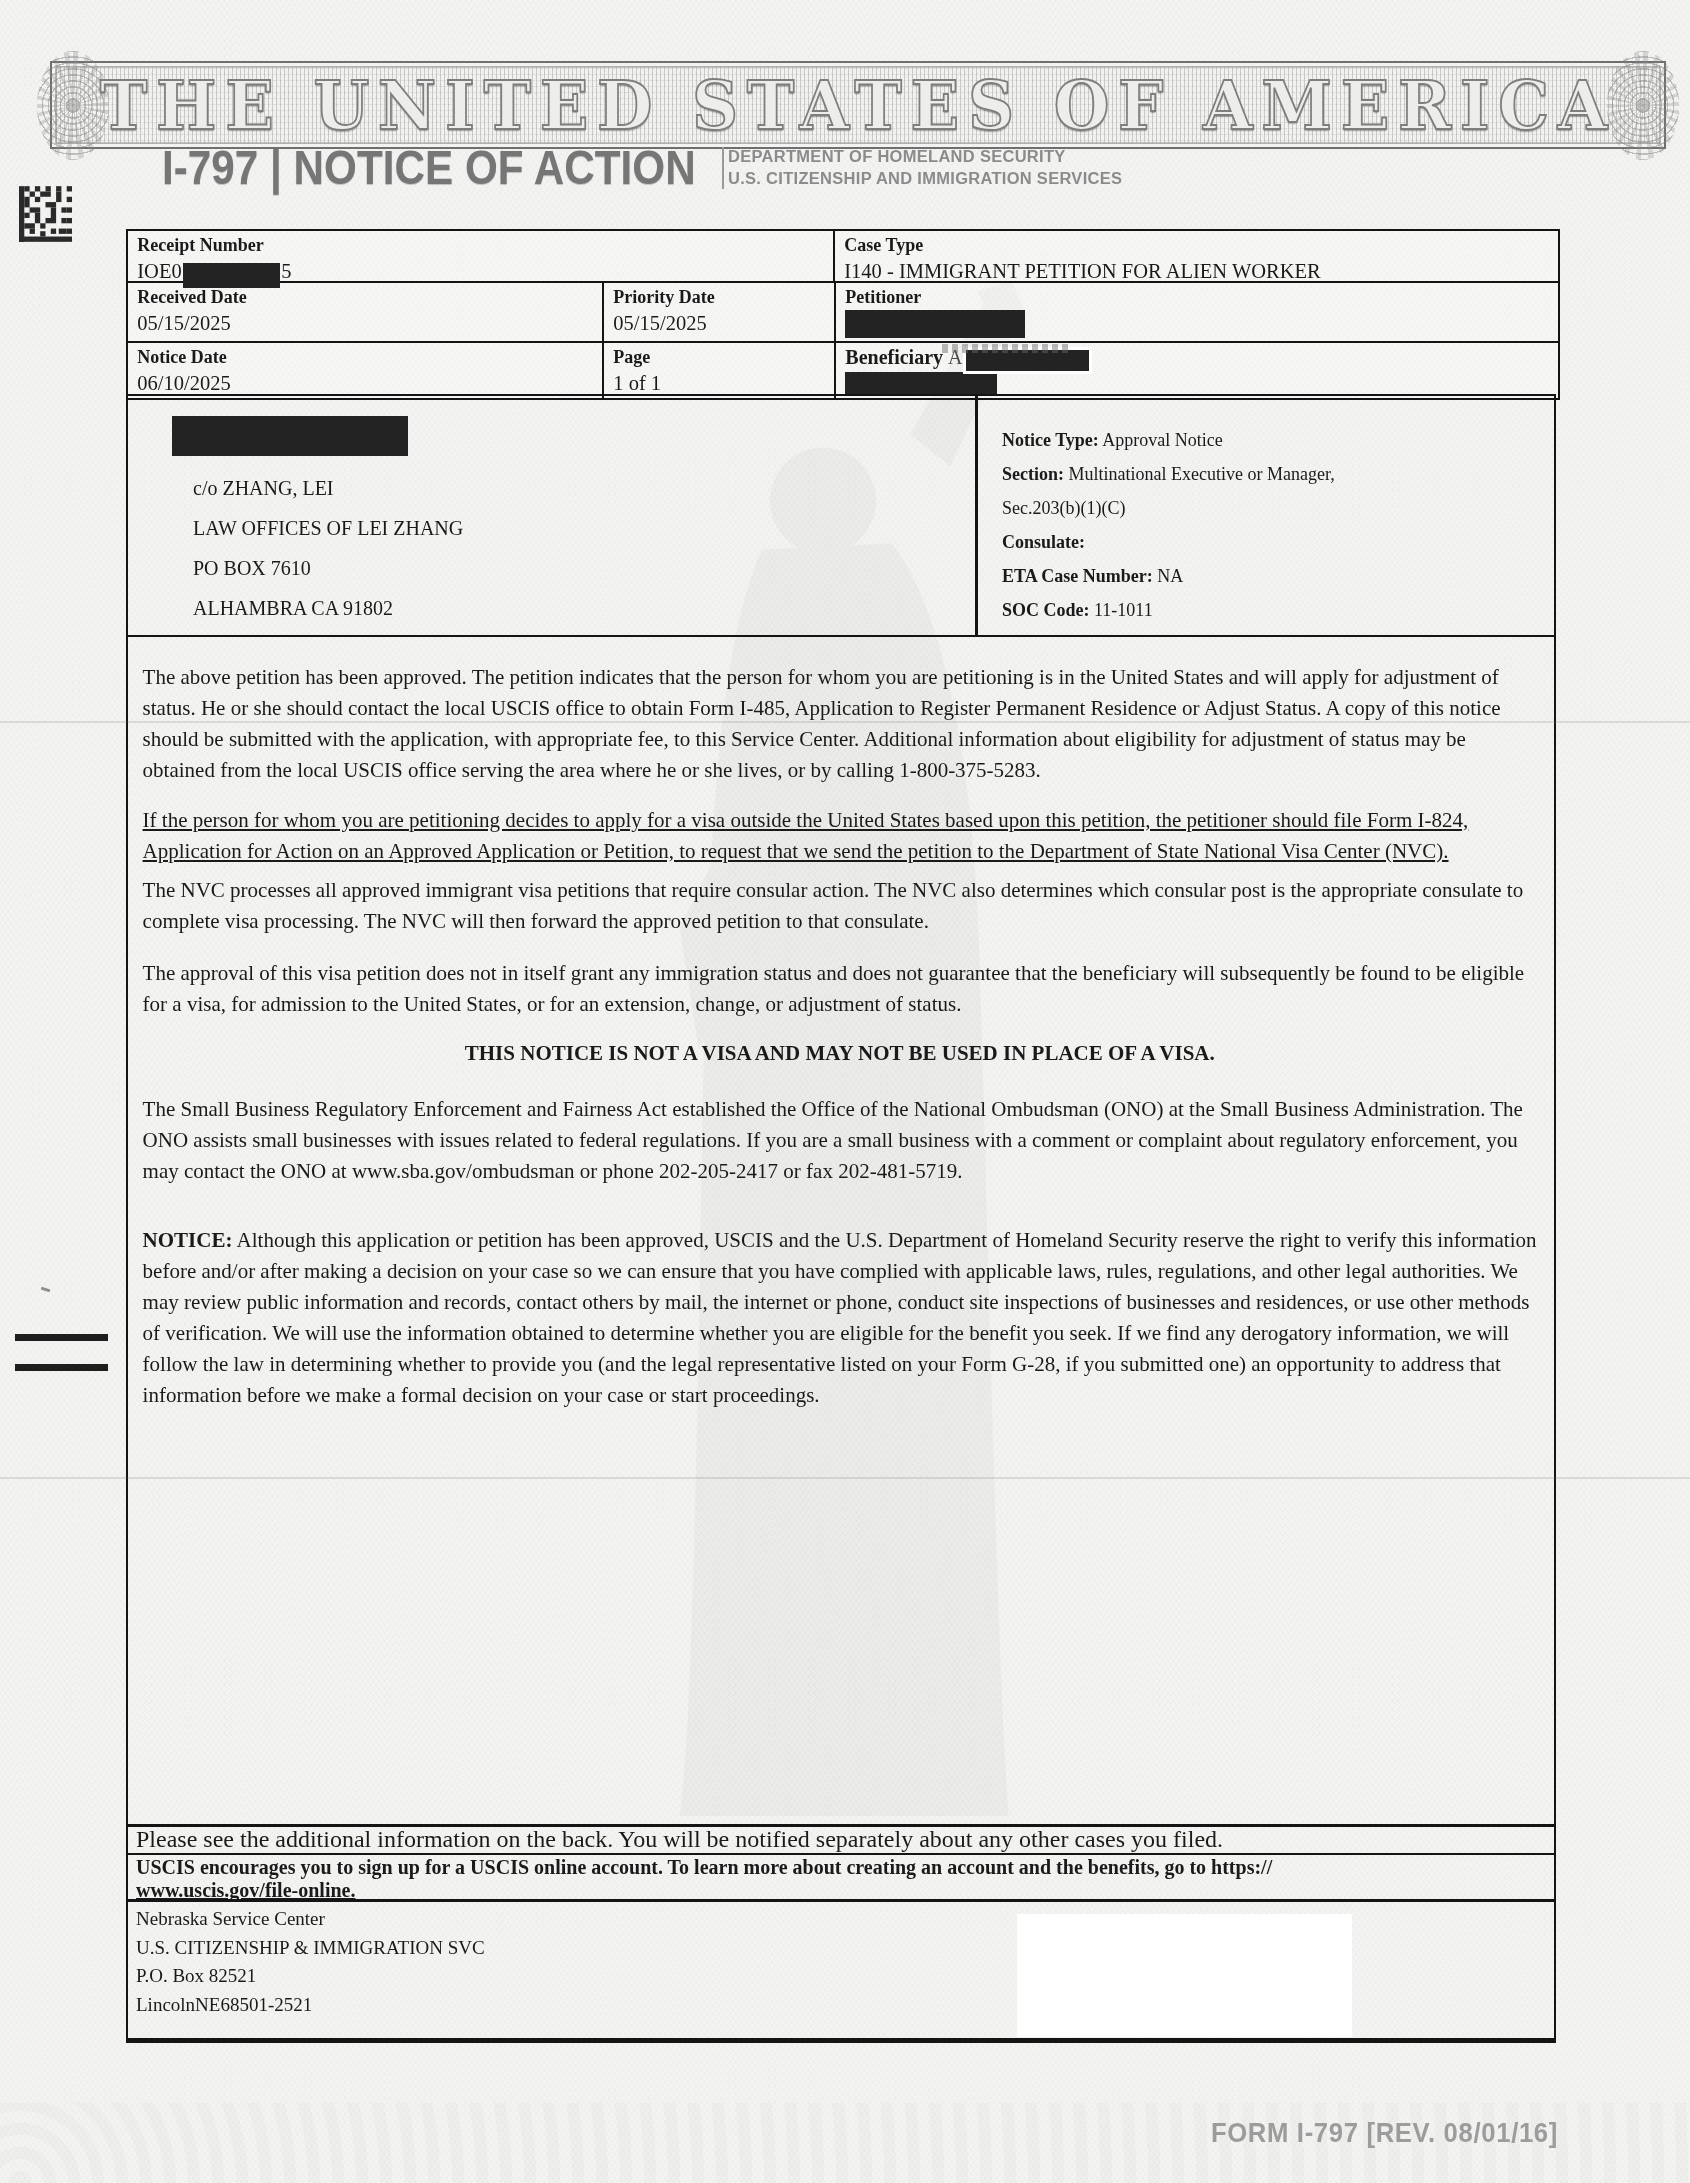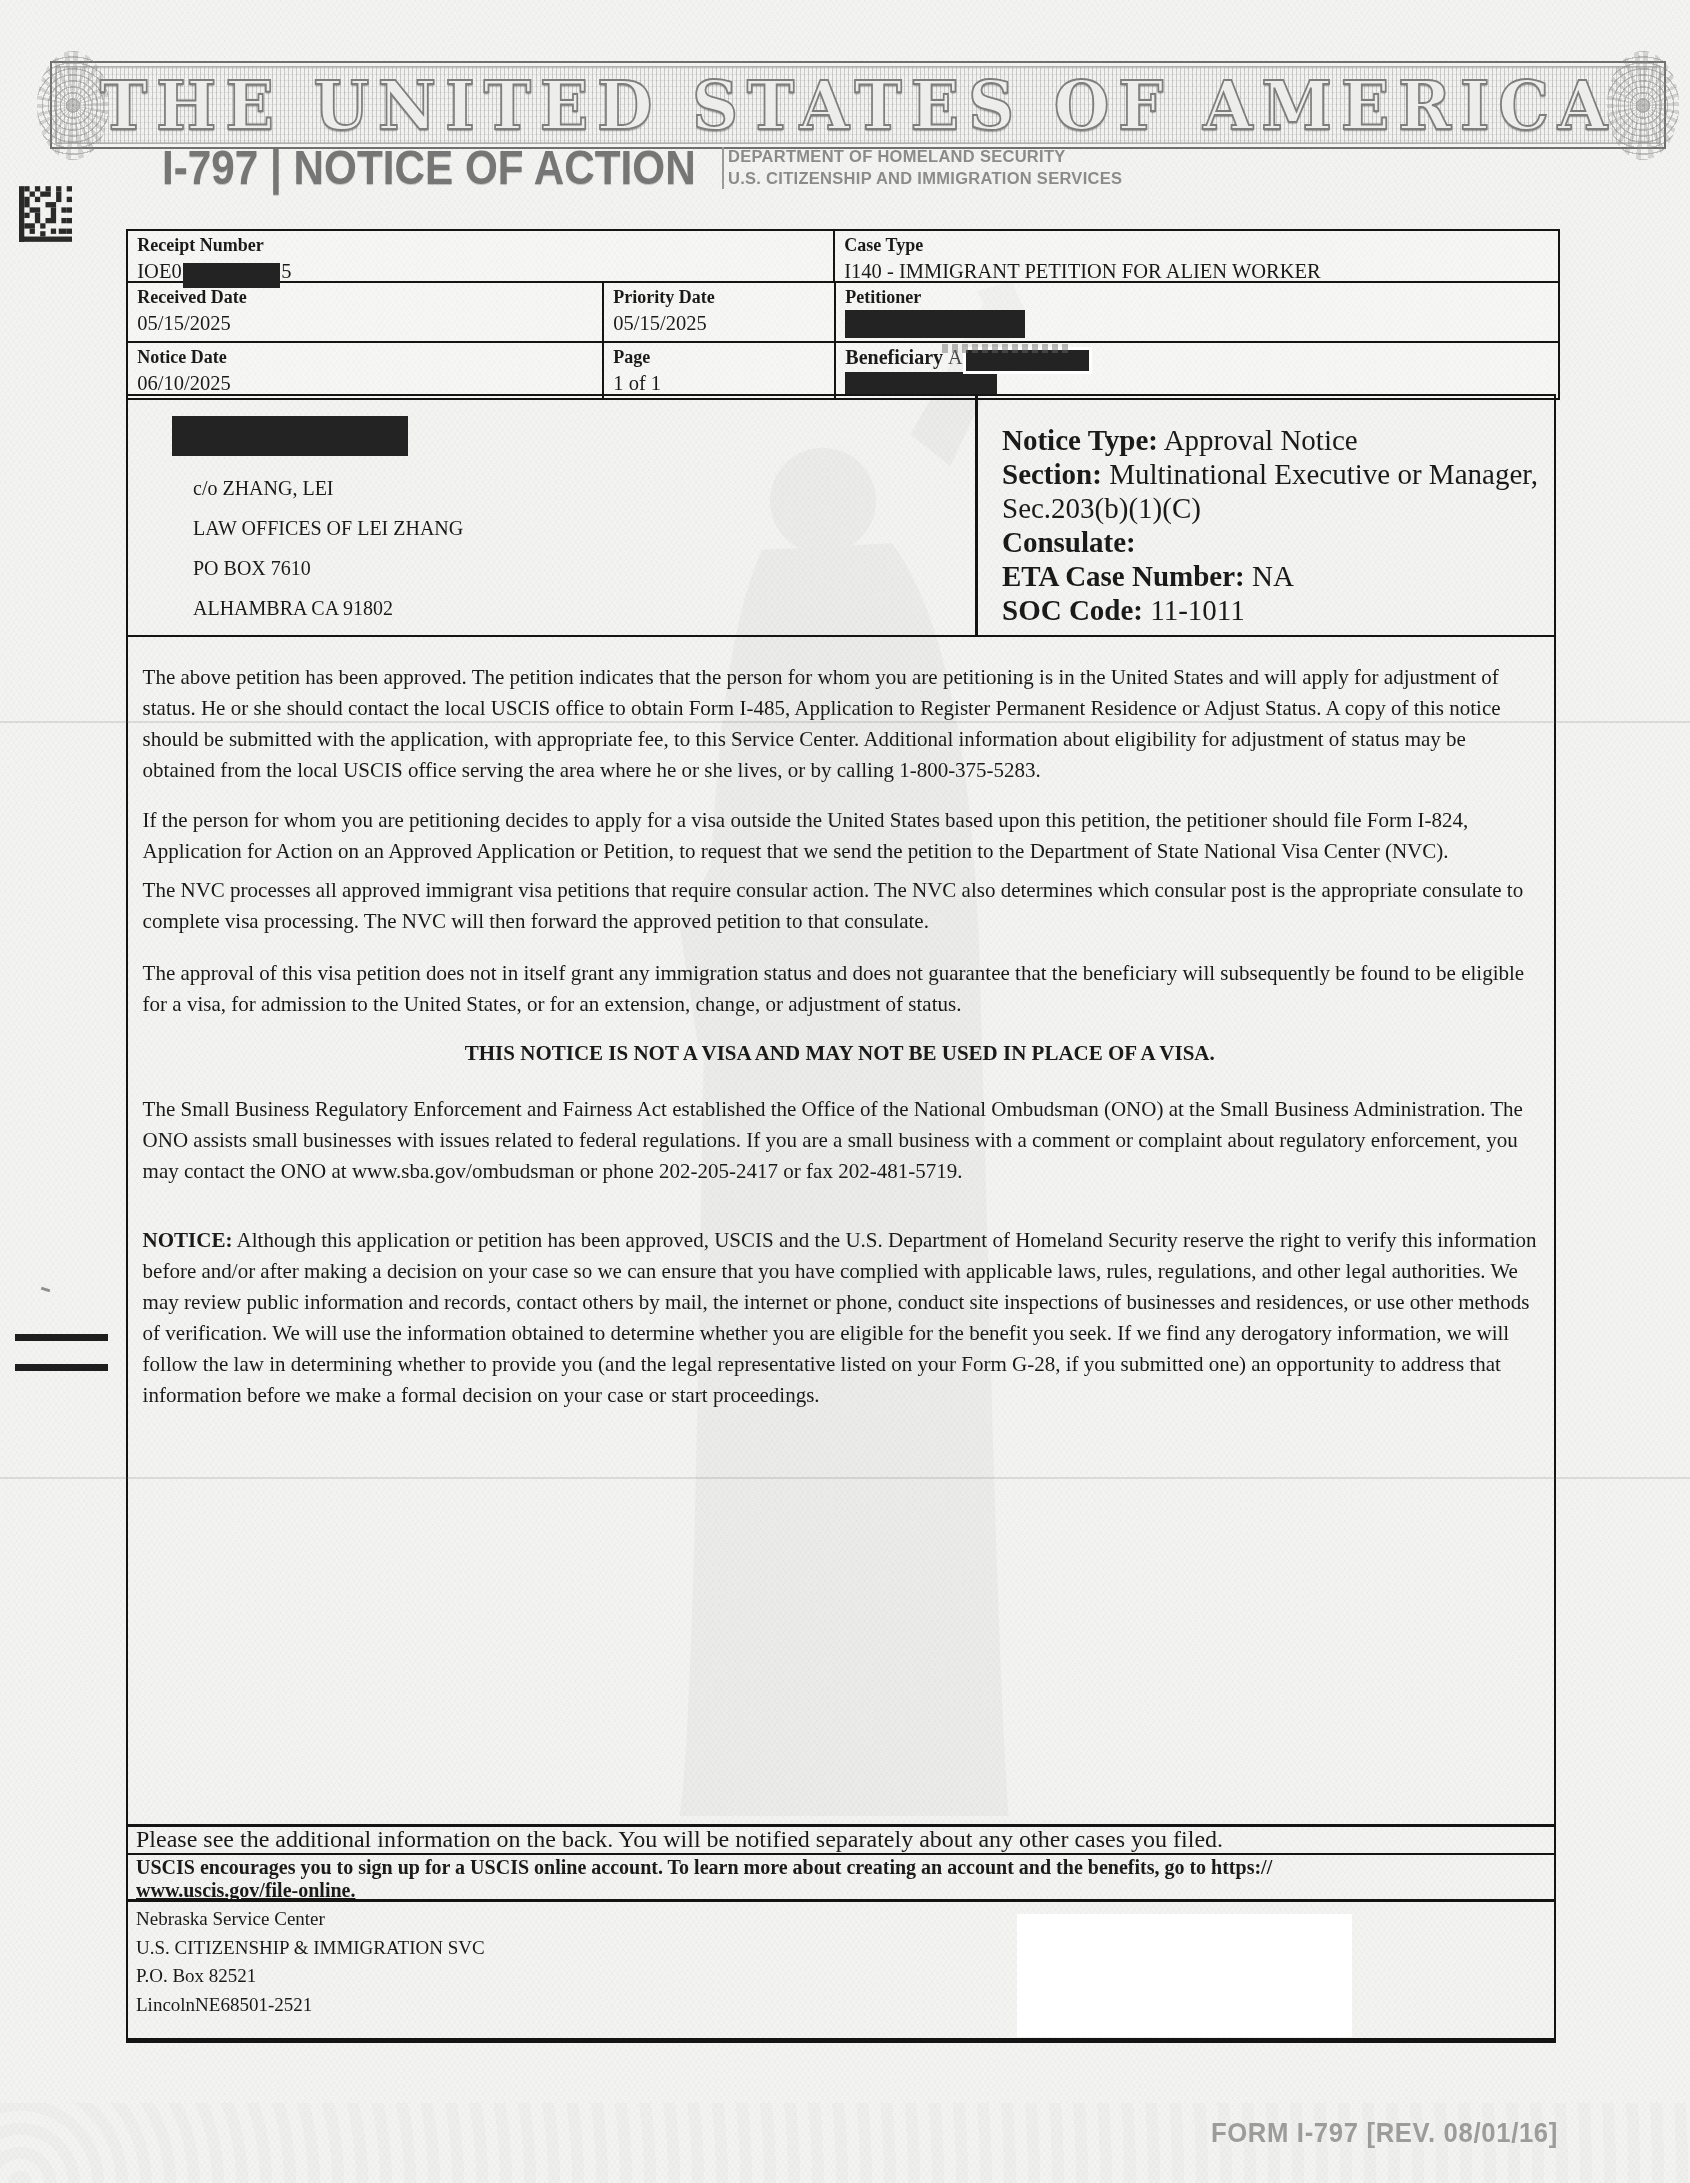--- a/index.html
+++ b/index.html
@@ -63,28 +63,28 @@
     height:8.6px;
   }
   
   .boxed{position:absolute;left:126px;width:1430px;border:2.7px solid #141414;box-sizing:border-box;}
   
   .addr-box{top:394px;height:243px;}
   .addr-divider{position:absolute;left:847px;top:0;bottom:0;width:2.7px;background:#141414;}
   .addr-left{position:absolute;left:44px;top:20px;}
   .addr-name-redact{width:236px;height:40px;background:#232323;margin-bottom:12px;}
   .addr-line{font-size:20px;line-height:40px;white-space:nowrap;margin-left:21px;}
-  .meta-right{position:absolute;left:874px;top:26.5px;font-size:29px;line-height:34px;}
+  .meta-right{position:absolute;left:874px;top:26.5px;font-size:18px;line-height:34px;}
   .meta-line{white-space:nowrap;}
   .meta-label{font-weight:bold;}
   
   .body-box{top:635px;height:1192px;}
   .body-inner{padding:25px 17px 0 14.6px;font-size:21px;line-height:31px;}
   .body-inner p{margin:0 0 18.6px 0;}
-  p.tight{margin-bottom:8px;}
+  p.tight{margin-bottom:8px;text-decoration:underline;}
   p.tight2{margin-top:6px;margin-bottom:21px;}
   .visa-warning{text-align:center;font-weight:bold;margin:4px 0 25px 0 !important;}
   .ono-par{margin-bottom:38px !important;}
   .notice-lead{font-weight:bold;}
   
   .rowA{top:1824px;height:31px;}
   .rowA .txt{font-size:24px;line-height:25px;padding:1.3px 8px;white-space:nowrap;}
   .rowB{top:1853px;height:49px;}
   .rowB .txt{font-size:20px;line-height:23px;padding:1.3px 8px;font-weight:bold;}
   .rowB .online-link{text-decoration:underline;}

